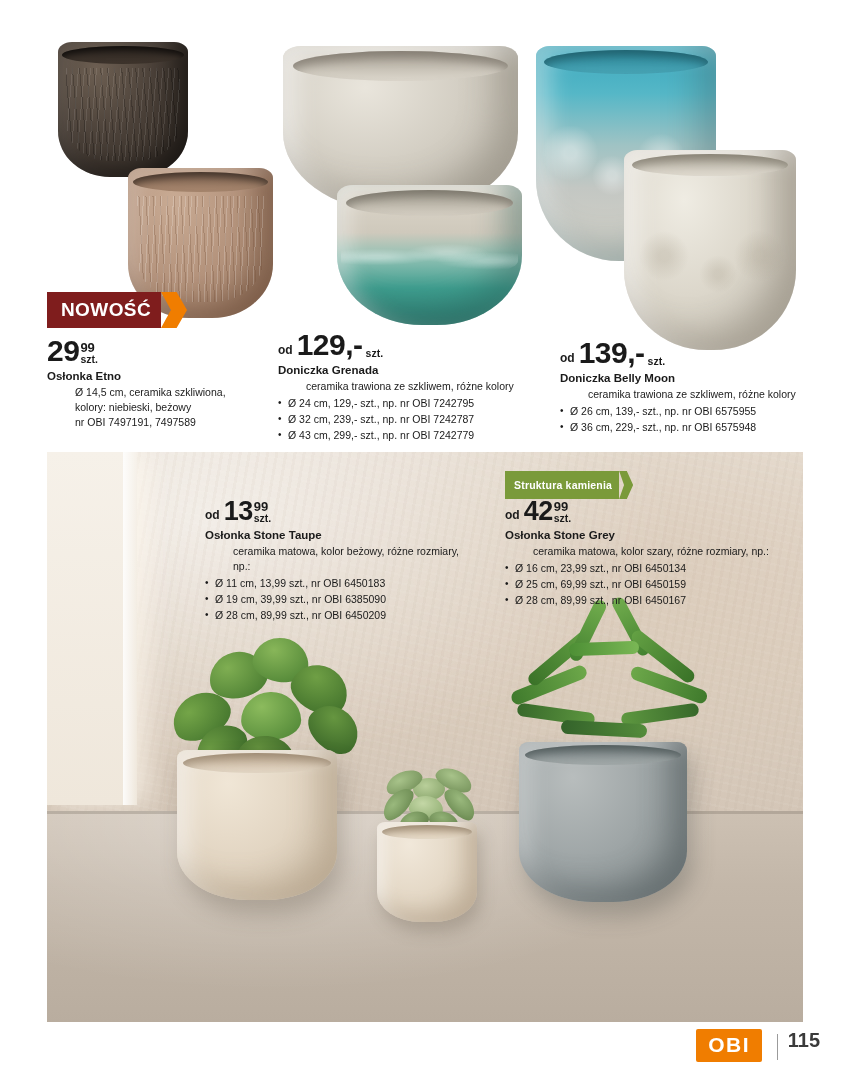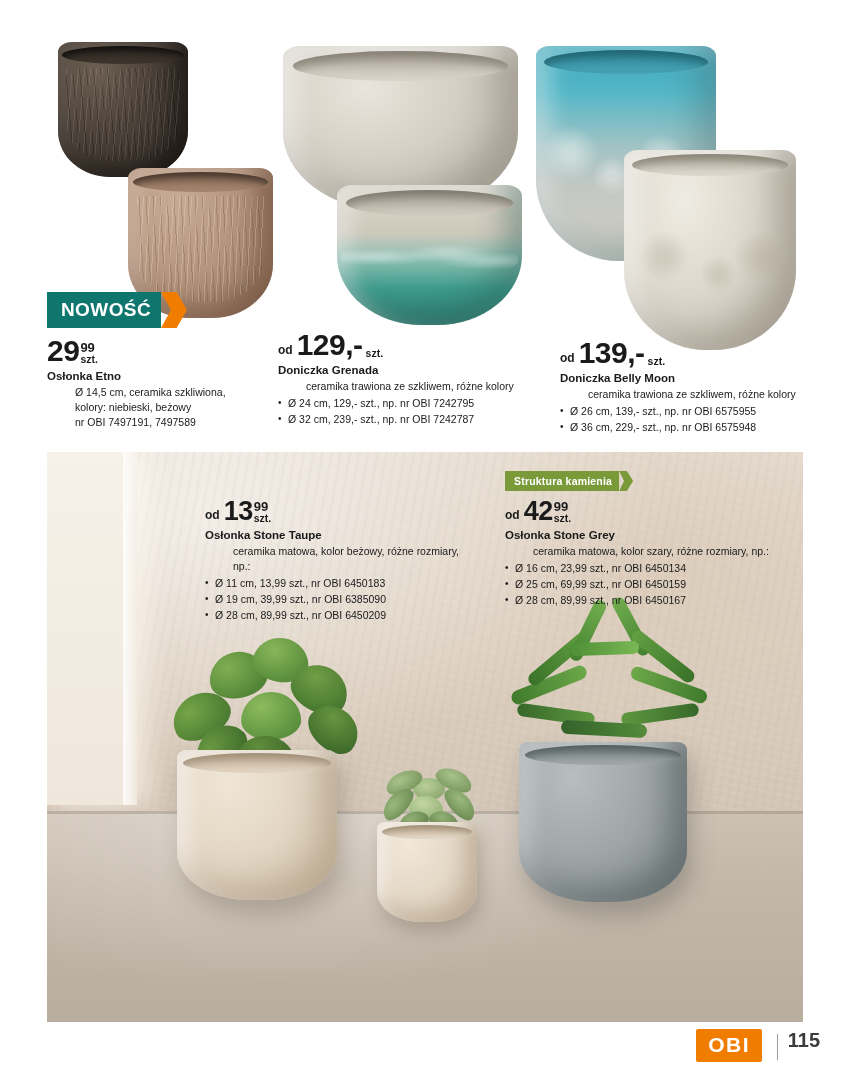--- a/index.html
+++ b/index.html
@@ -185,21 +185,21 @@
 
   
   .nowosc {
     position: absolute;
     left: 47px; top: 292px;
     height: 36px;
     display: flex;
     align-items: stretch;
   }
   .nowosc-body {
-    background: #0f766e;
+    background: #7f1d1d;
     color: #ffffff;
     font-size: 19px;
     font-weight: bold;
     letter-spacing: .4px;
     padding: 0 10px 0 14px;
     display: flex;
     align-items: center;
   }
   .nowosc-arrow {
     width: 26px;
@@ -399,21 +399,21 @@
   }
 
   .plant-peperomia { left: 110px; top: 180px; width: 210px; height: 140px; }
   .plant-succulent { left: 322px; top: 300px; width: 120px; height: 90px; }
   .plant-fern { left: 452px; top: 160px; width: 215px; height: 150px; }
 
   
   .struktura {
     position: absolute;
     left: 458px; top: 19px;
-    height: 20px;
+    height: 28px;
     display: flex;
     align-items: stretch;
   }
   .struktura-body {
     background: #7a9a3a;
     color: #fff;
     font-size: 10.5px;
     font-weight: bold;
     padding: 0 7px 0 9px;
     display: flex;
@@ -491,20 +491,21 @@
   <div class="price-line">
     <span class="od">od</span>
     <span class="amount">129,-</span>
     <span class="szt-inline">szt.</span>
   </div>
   <div class="prod-name">Doniczka Grenada</div>
   <div class="prod-desc">ceramika trawiona ze szkliwem, różne kolory</div>
   <ul class="variant-list">
     <li>Ø 24 cm, 129,- szt., np. nr OBI 7242795</li>
     <li>Ø 32 cm, 239,- szt., np. nr OBI 7242787</li>
+    <li>Ø 43 cm, 299,- szt., np. nr OBI 7242779</li>
   </ul>
 </div>
 
 <div class="price-block blk-belly">
   <div class="price-line">
     <span class="od">od</span>
     <span class="amount">139,-</span>
     <span class="szt-inline">szt.</span>
   </div>
   <div class="prod-name">Doniczka Belly Moon</div>

